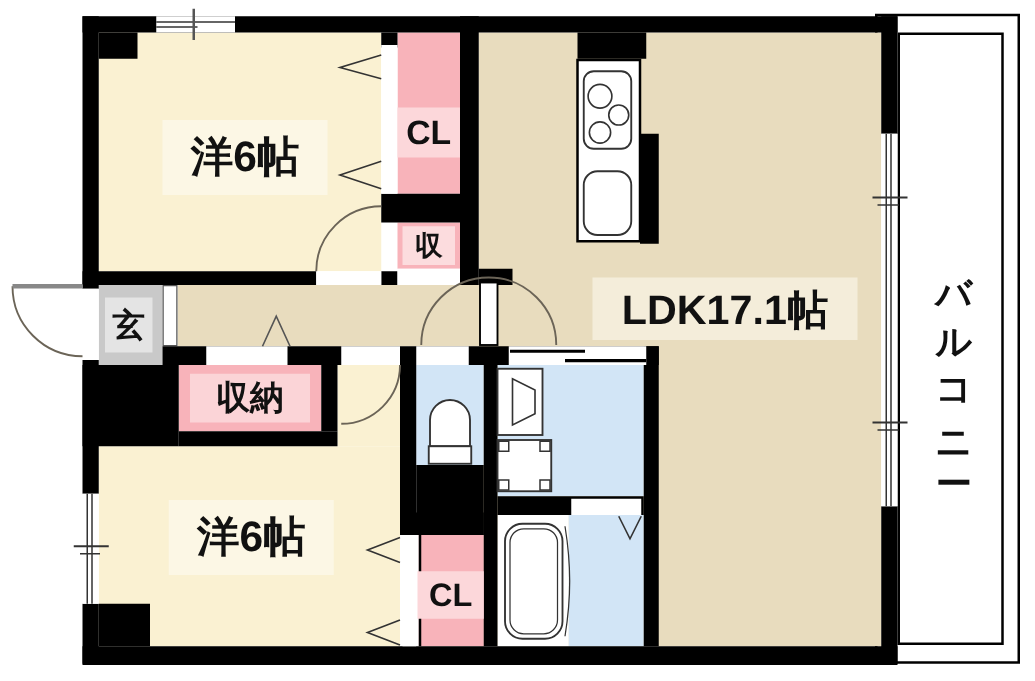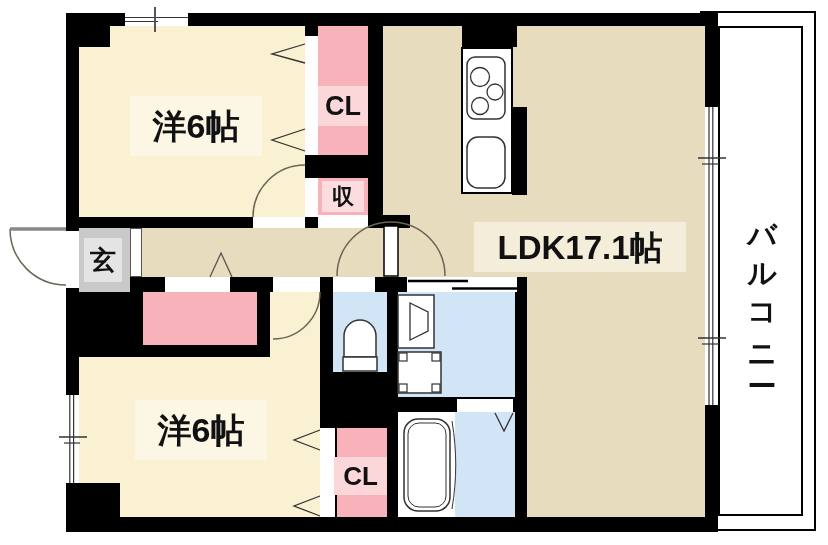--- a/index.html
+++ b/index.html
@@ -171,17 +171,18 @@
       <path d="M698 338 H726" stroke-width="1.5"></path>
         <path d="M702 344 H719"></path>
     </g>
   </svg>
 
   <div class="lbl" style="left:130px;top:96px;width:132px;height:60px;background:#FCF7E5;font-size:34px;">洋6帖</div>
   <div class="lbl" style="left:135px;top:400px;width:132px;height:60px;background:#FCF7E5;font-size:34px;">洋6帖</div>
   <div class="lbl" style="left:474px;top:222px;width:212px;height:50px;background:#F4EDDA;font-size:33px;text-align:center;">LDK17.1帖</div>
   <div class="lbl" style="left:318px;top:86px;width:50px;height:40px;background:#FCD7DA;font-size:27px;">CL</div>
   <div class="lbl" style="left:322px;top:181px;width:42px;height:31px;background:#FCDCDE;font-size:22px;">収</div>
+  <div class="lbl" style="left:152px;top:299px;width:96px;height:39px;background:#FBD4D7;font-size:27px;">収納</div>
   <div class="lbl" style="left:84px;top:238px;width:38px;height:44px;background:#E4E4E4;font-size:26px;">玄</div>
   <div class="lbl" style="left:334px;top:457px;width:53px;height:38px;background:#FCD7DA;font-size:26px;">CL</div>
   <div class="lbl balcony-label" style="left:740px;top:140px;width:44px;height:300px;font-size:29px;">バルコニー</div>
 
 </div>
 
 </body></html>

